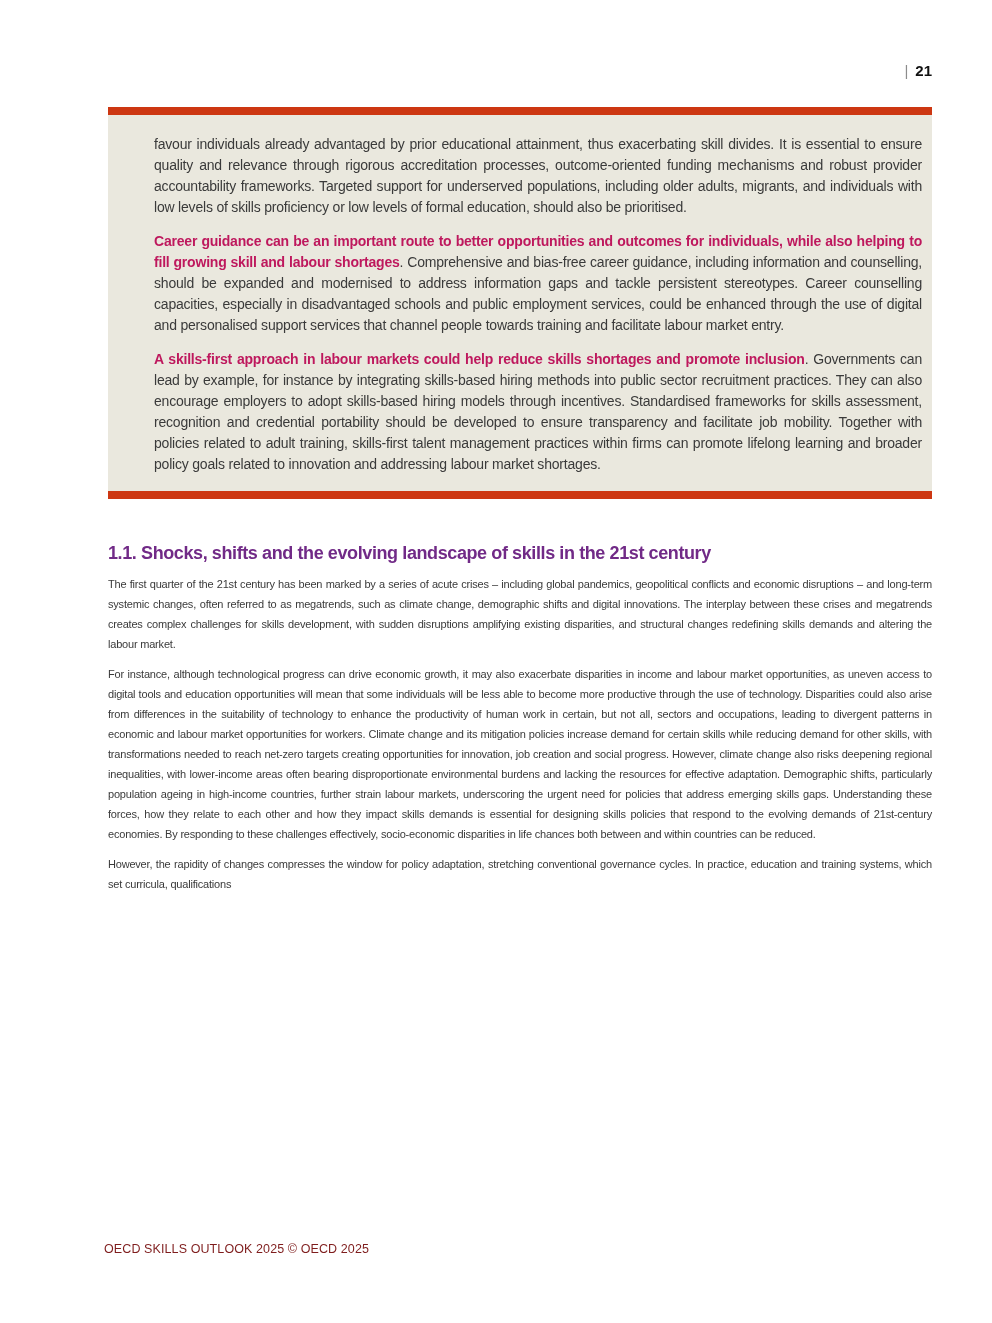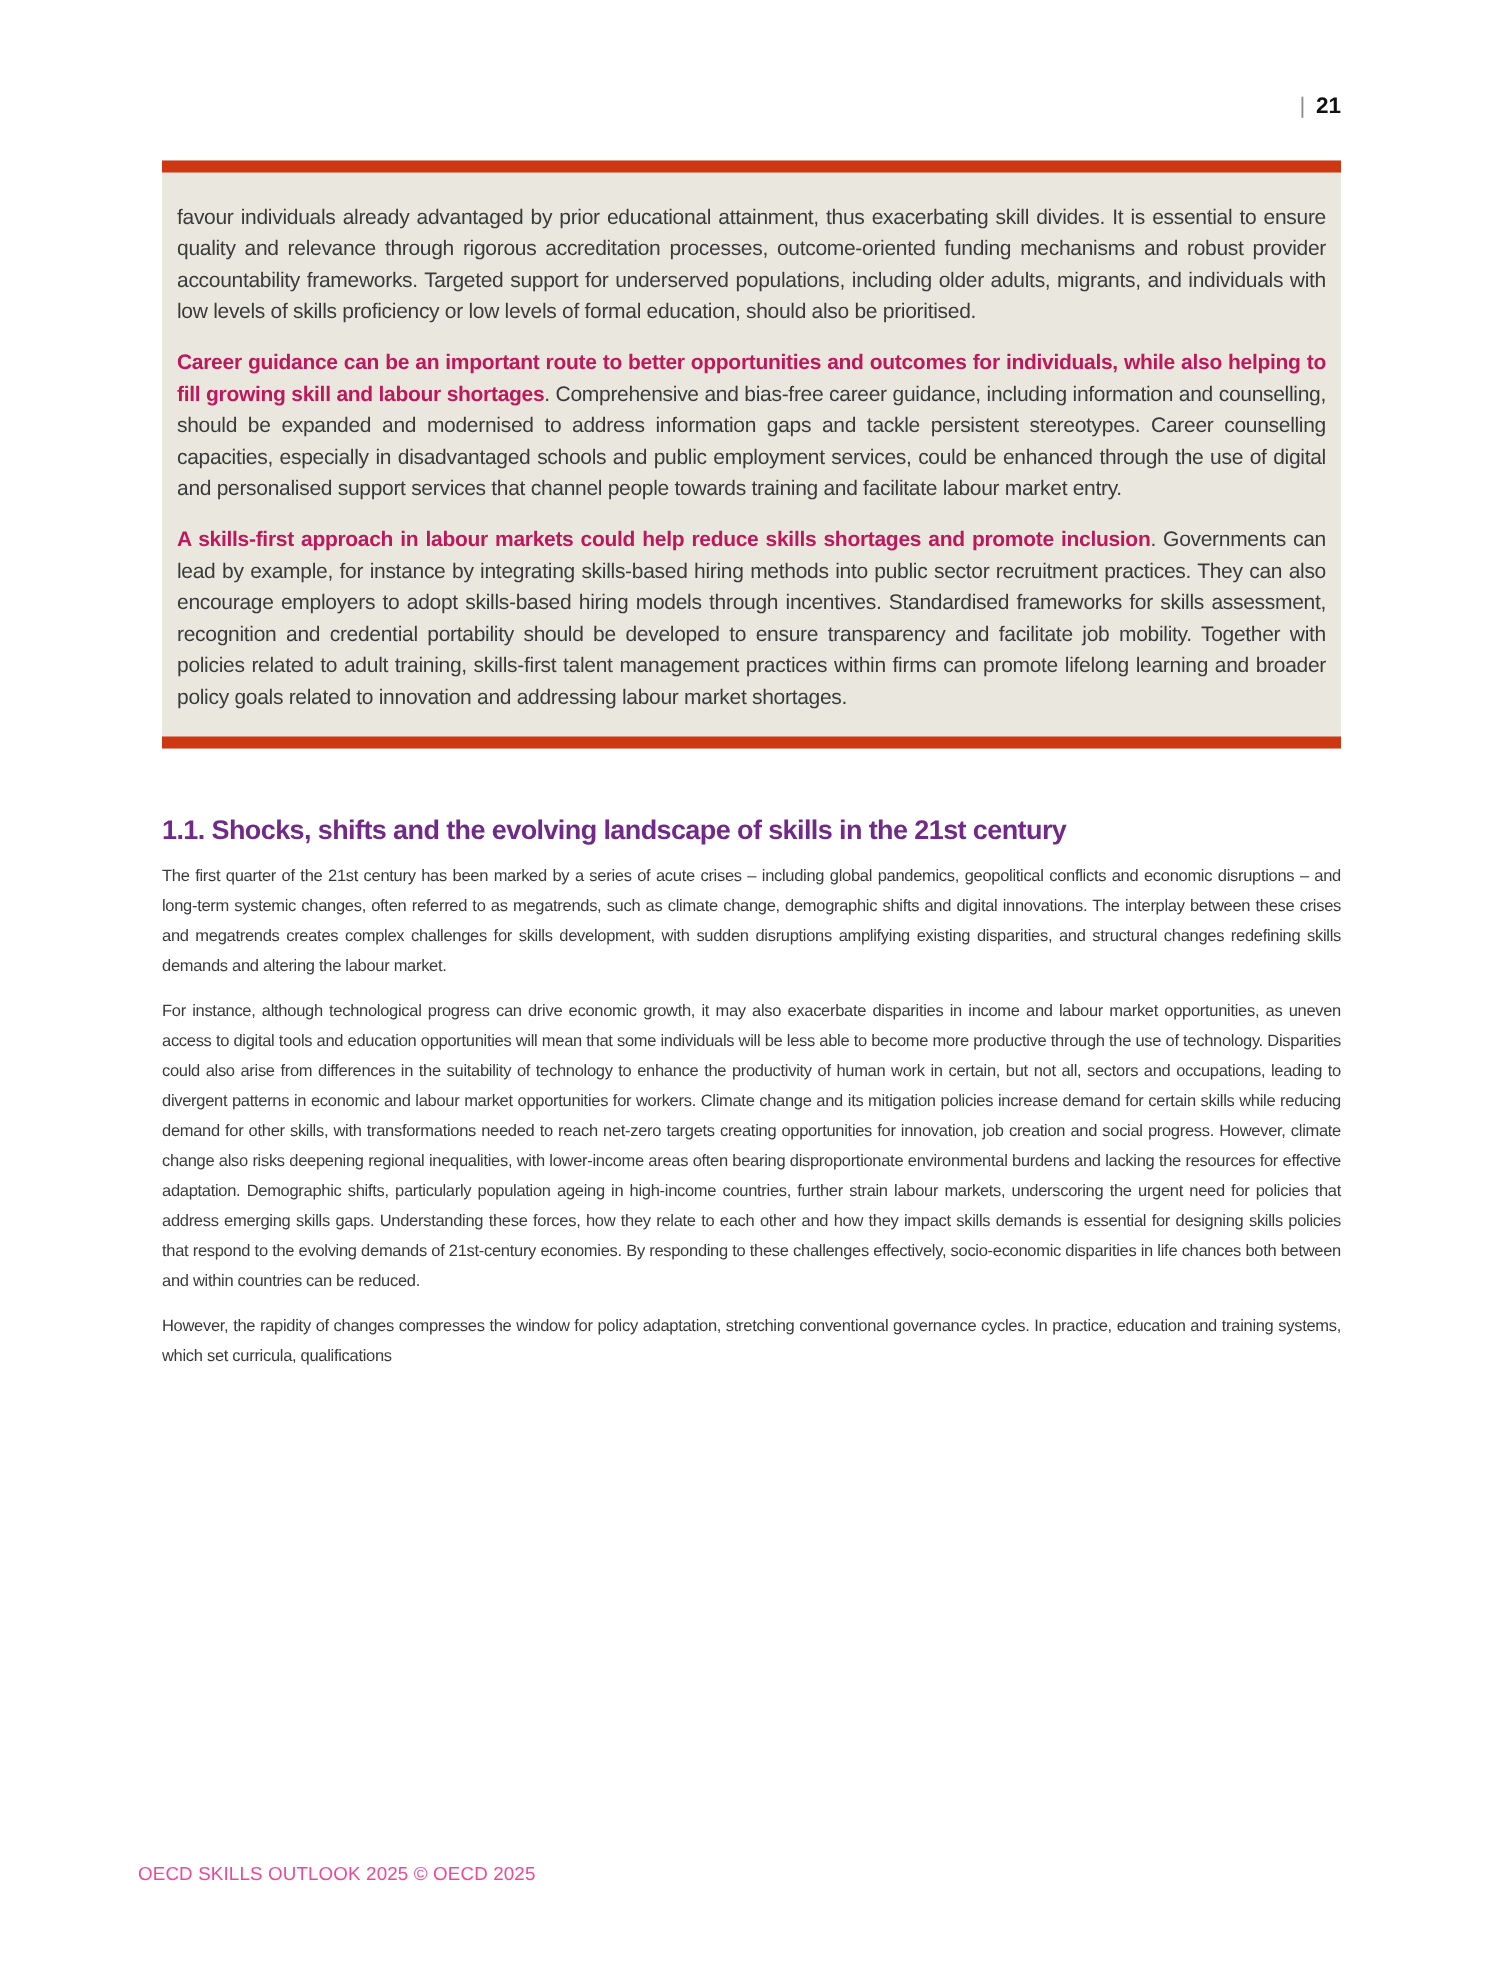--- a/index.html
+++ b/index.html
@@ -12,21 +12,21 @@
   html,body{background:#ffffff;}
   body{
     font-family:"Liberation Sans","DejaVu Sans",sans-serif;
     color:var(--text);
   }
   .page{
     position:relative;
     width:992px;
     height:1323px;
     background:#ffffff;
-    padding:62px 98px 0 108px;
+    padding:62px 60px 0 108px;
     overflow:hidden;
   }
   .page-header{
     text-align:right;
     font-size:15px;
     line-height:1.2;
     margin-bottom:27px;
   }
   .page-header .pipe{
     color:#8c8c8c;
@@ -43,20 +43,21 @@
     border-bottom:8px solid var(--accent);
     padding:12px 10px 16px 10px;
   }
   .callout p{
     font-size:14px;
     line-height:21px;
     letter-spacing:-0.2px;
     text-align:justify;
     margin-top:13px;
     color:var(--text);
+    margin-left:36px;
   }
   .callout p:first-child{margin-top:7px;}
   .callout b{font-weight:700;color:#be185d;}
   .section-heading{
     margin-top:44px;
     font-size:18px;
     font-weight:700;
     letter-spacing:-0.4px;
     color:var(--heading);
     white-space:nowrap;
@@ -64,25 +65,25 @@
   .body-p{
     font-size:11px;
     line-height:20px;
     letter-spacing:-0.2px;
     text-align:justify;
     margin-top:10px;
     color:var(--text);
   }
   .page-footer{
     position:absolute;
-    left:92px;
+    left:104px;
     top:1242px;
     font-size:12.5px;
     letter-spacing:0.1px;
-    color:#ec4899;
+    color:#7f1d1d;
   }
 </style>
 </head>
 <body>
 
 <div class="page">
 
   <header class="page-header">
     <span class="pipe">|</span><span class="num">21</span>
   </header>

